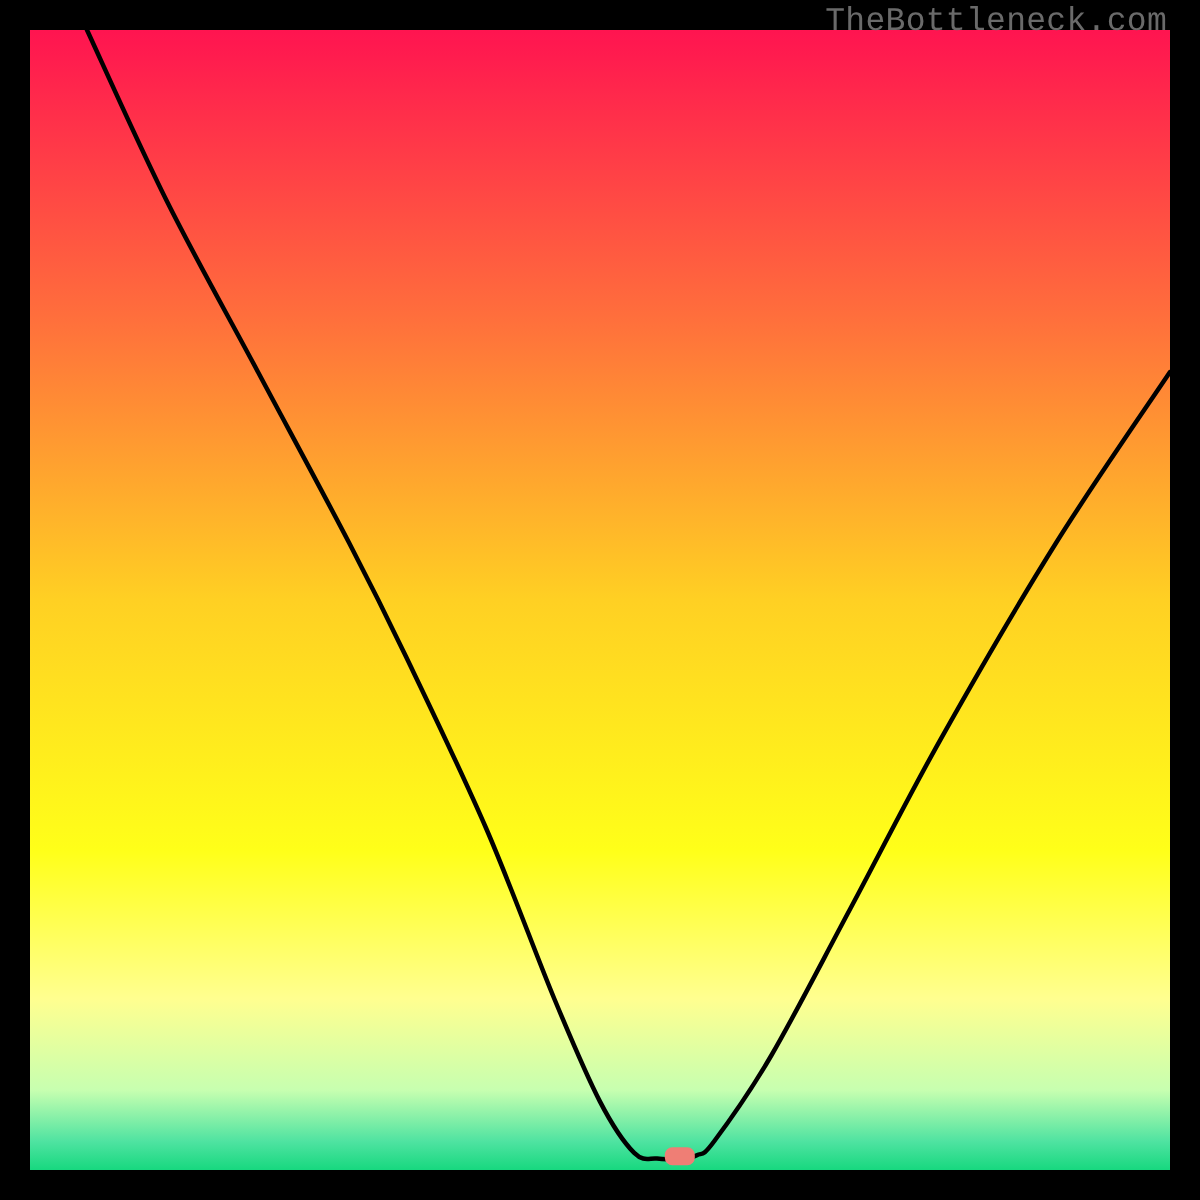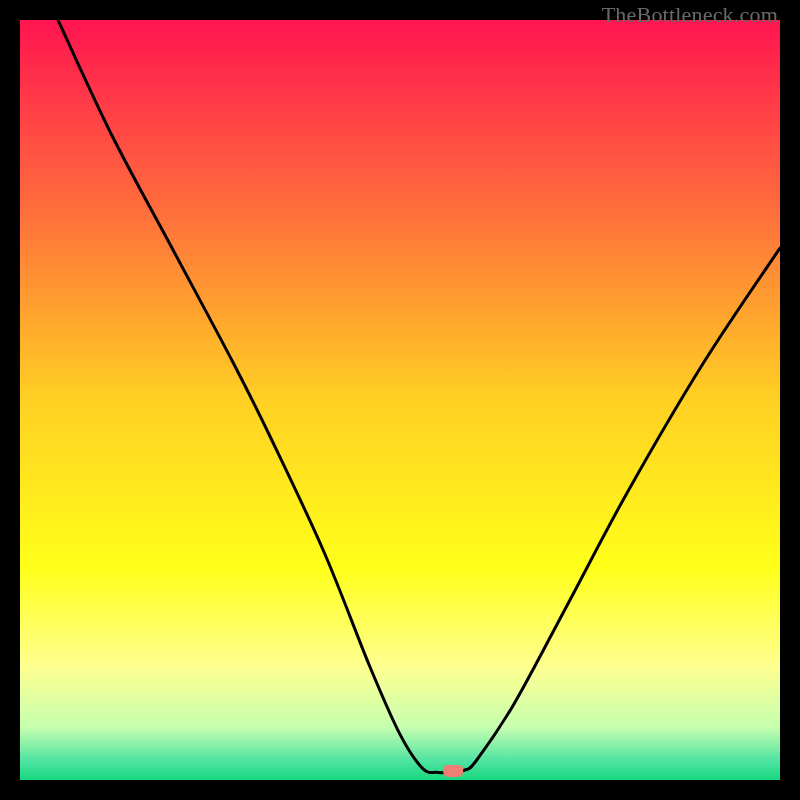--- a/index.html
+++ b/index.html
@@ -15,21 +15,21 @@
     left: 20px;
     top: 20px;
     width: 760px;
     height: 760px;
     background: #000;
   }
   .watermark {
     position: absolute;
     top: 2px;
     right: 22px;
-    font-family: Liberation Serif, serif;
+    font-family: Liberation Mono, monospace;
     font-size: 22px;
     color: #6a6a6a;
     letter-spacing: 0.2px;
   }
 </style>
 </head>
 <body>
 
 <div class="frame">
   <svg id="chart-svg" width="760" height="760" viewBox="0 0 760 760">

